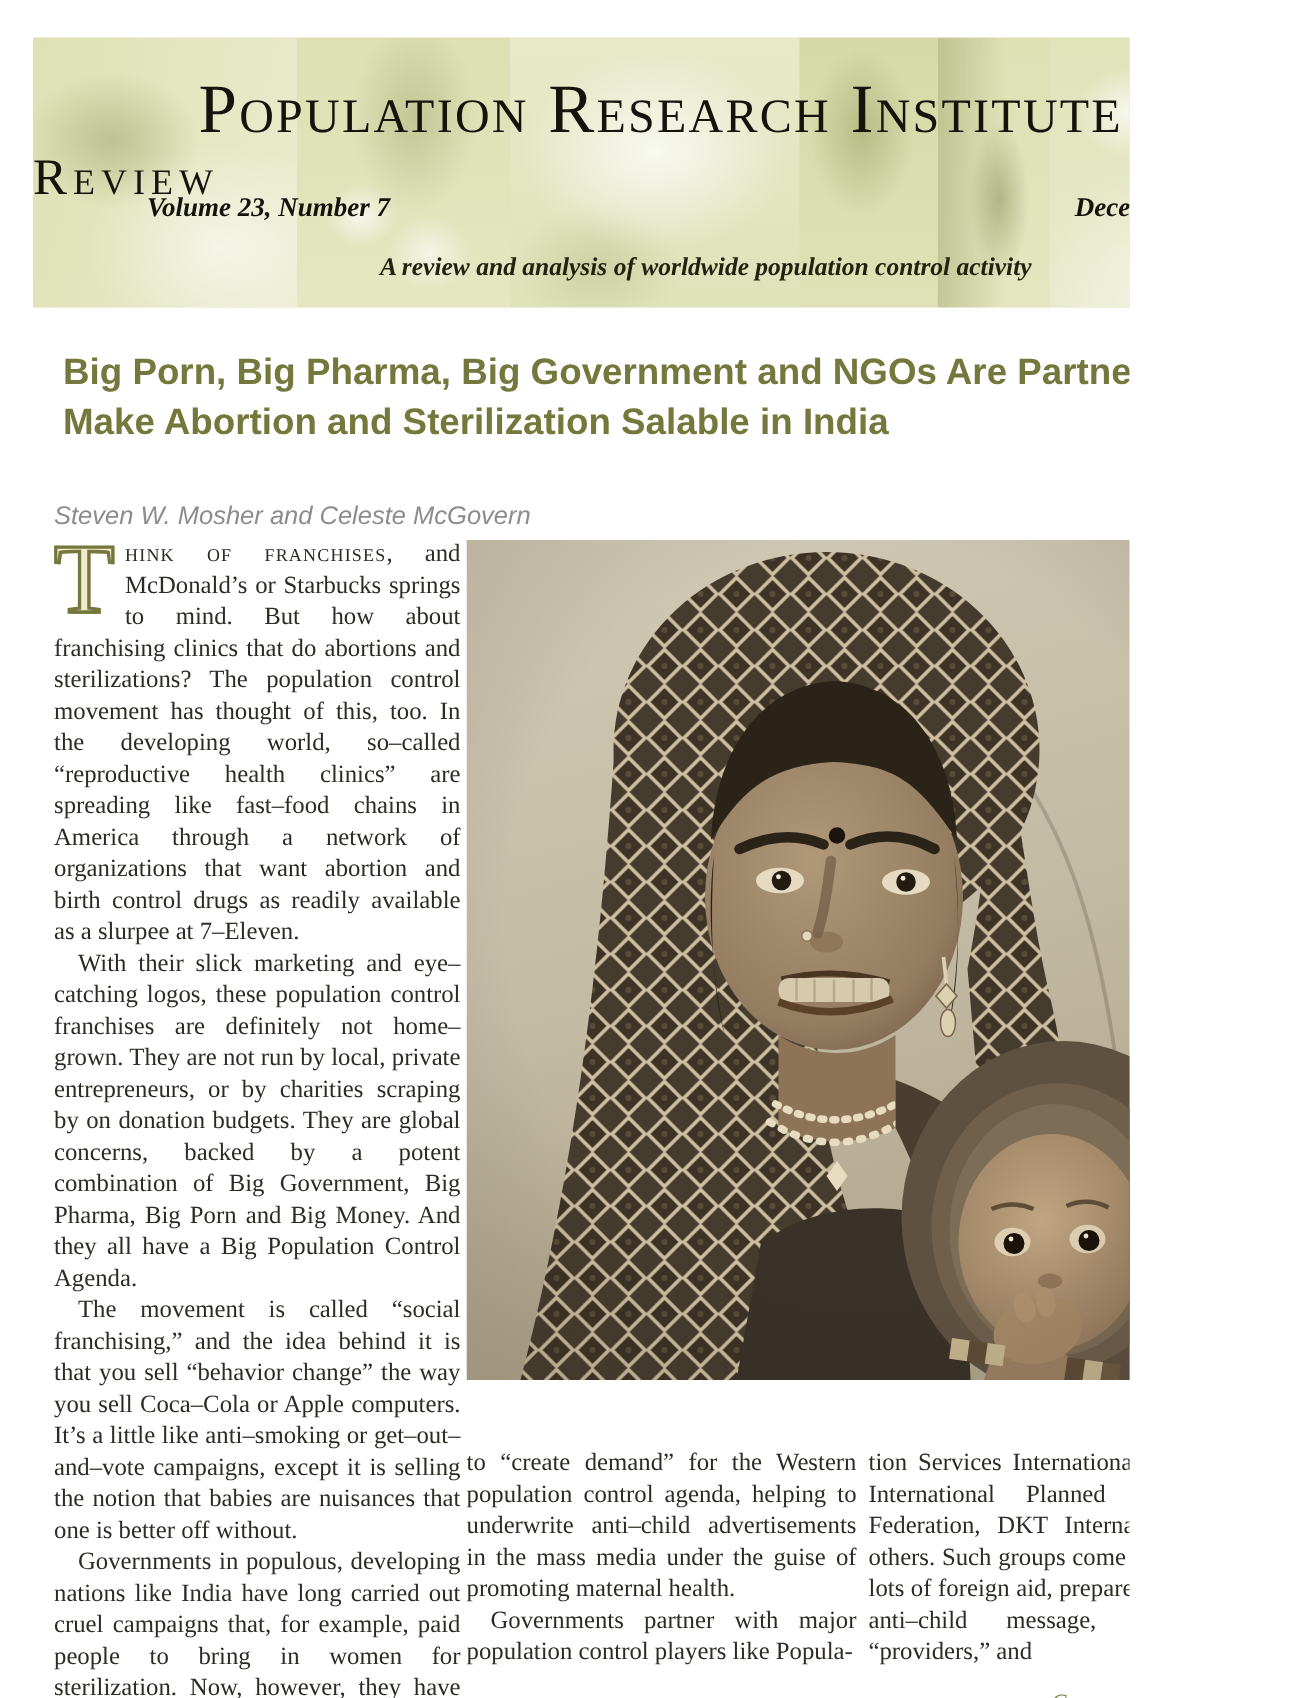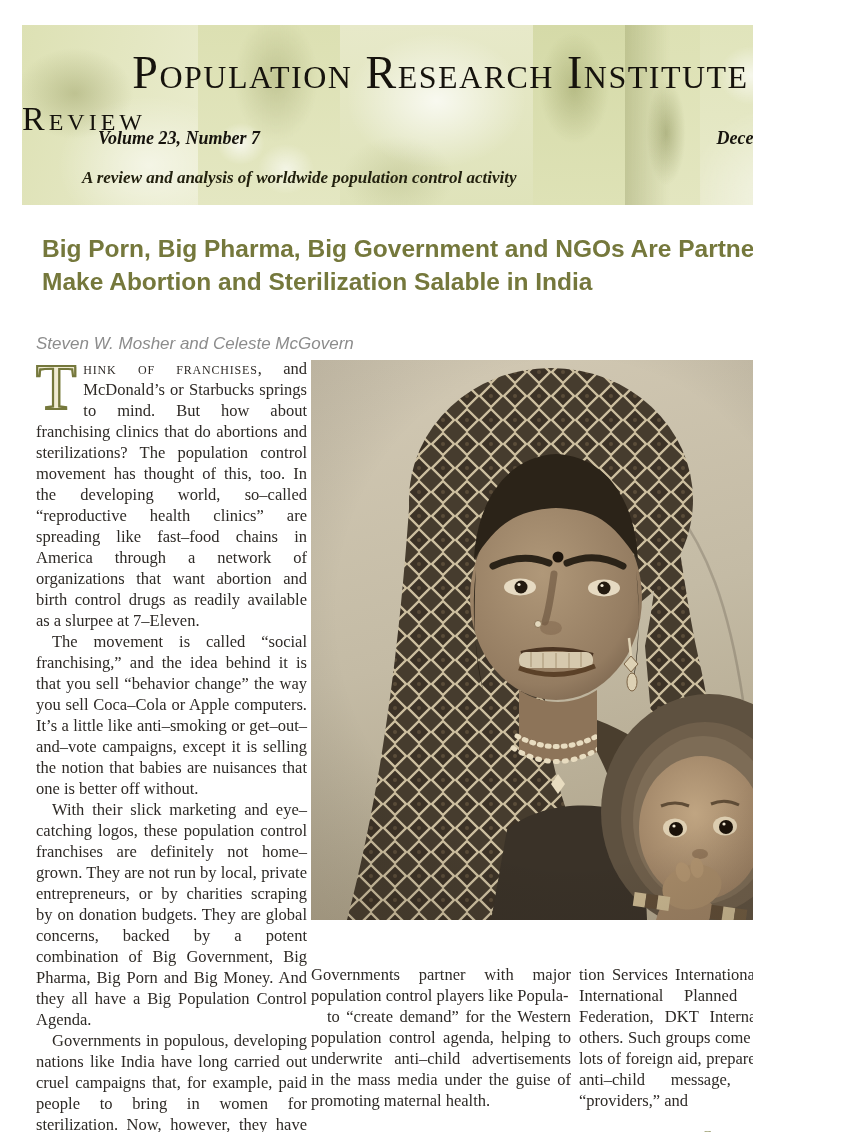--- a/index.html
+++ b/index.html
@@ -50,21 +50,21 @@
     position:absolute; top:102px; left:0; right:0; text-align:left;
     font-size:34px; line-height:1; font-variant:small-caps; letter-spacing:4px;
   }
   .mast-volume {
     position:absolute; top:128px; left:33px; font-size:18px; font-style:italic; font-weight:bold;margin-left:43px;
   }
   .mast-date {
     position:absolute; top:128px; right:27px; font-size:18px; font-style:italic; font-weight:bold;
   }
   .mast-tagline {
-    position:absolute; top:168px; left:0; right:0; padding-left:60px; text-align:left;
+    position:absolute; top:168px; left:0; right:0; padding-left:60px; text-align:center;
     font-size:17px; font-style:italic; font-weight:bold; color:#23210f;
   }
 
   
   .headline-block { position:absolute; left:36px; top:226px; width:806px;
     font-family:"Liberation Sans", sans-serif; color:var(--accent-olive,#75783c); }
   .headline { font-size:28px; font-weight:bold; line-height:32px; margin:0 0 5px 0; }
   .subheadline { font-size:24.5px; font-weight:bold; line-height:33px; margin:6px; }
   .byline { position:absolute; left:36px; top:334px; font-family:"Liberation Sans", sans-serif;
     font-style:italic; font-size:17px; color:var(--byline-gray,#8c8c8c); }
@@ -119,22 +119,22 @@
     </div>
   </header>
 
   <div class="headline-block">
     <h2 class="subheadline">Big Porn, Big Pharma, Big Government and NGOs Are Partnering to Make Abortion and Sterilization Salable in India</h2>
   </div>
   <div class="byline">Steven W. Mosher and Celeste McGovern</div>
 
   <section class="bodycol col1">
     <p><span class="dropcap">T</span><span class="lead-caps">hink of franchises,</span><span> and McDonald’s or Starbucks springs to mind. But how about franchising clinics that do abortions and sterilizations? The population control movement has thought of this, too. In the developing world, so–called “reproductive health clinics” are spreading like fast–food chains in America through a network of organizations that want abortion and birth control drugs as readily available as a slurpee at 7–Eleven.</span></p>
+    <p>With their slick marketing and eye–catching logos, these population control franchises are definitely not home–grown. They are not run by local, private entrepreneurs, or by charities scraping by on donation budgets. They are global concerns, backed by a potent combination of Big Government, Big Pharma, Big Porn and Big Money. And they all have a Big Population Control Agenda.</p>
     <p>The movement is called “social franchising,” and the idea behind it is that you sell “behavior change” the way you sell Coca–Cola or Apple computers. It’s a little like anti–smoking or get–out–and–vote campaigns, except it is selling the notion that babies are nuisances that one is better off without.</p>
-    <p>With their slick marketing and eye–catching logos, these population control franchises are definitely not home–grown. They are not run by local, private entrepreneurs, or by charities scraping by on donation budgets. They are global concerns, backed by a potent combination of Big Government, Big Pharma, Big Porn and Big Money. And they all have a Big Population Control Agenda.</p>
     <p>Governments in populous, developing nations like India have long carried out cruel campaigns that, for example, paid people to bring in women for sterilization. Now, however, they have signed onto sophisticated social marketing campaigns</p>
   </section>
 
   <figure class="photo-fig" style="margin:0;">
     <svg width="522" height="560" viewBox="0 0 522 560" xmlns="http://www.w3.org/2000/svg">
       <defs>
         <linearGradient id="bg" x1="0" y1="0" x2="0.25" y2="1">
           <stop offset="0" stop-color="#d2c9b4"></stop>
           <stop offset="0.55" stop-color="#c4bba5"></stop>
           <stop offset="1" stop-color="#b1a68d"></stop>
@@ -227,22 +227,22 @@
       </g>
 
       <path d="M 468 560 L 522 560 L 522 516 C 498 522 480 540 468 560 Z" fill="#473b2c"></path>
       <rect width="522" height="560" fill="url(#vin)"></rect>
       <text transform="rotate(90 504 436)" x="504" y="436" font-size="13" fill="rgba(240,234,218,0.55)" font-family="Liberation Sans, sans-serif">Image Credit: Flickr</text>
     </svg>
   </figure>
 
 
   <section class="bodycol col2">
+    <p>to “create demand” for the Western population control agenda, helping to underwrite anti–child advertisements in the mass media under the guise of promoting maternal health.</p>
     <p>Governments partner with major population control players like Popula-</p>
-    <p>to “create demand” for the Western population control agenda, helping to underwrite anti–child advertisements in the mass media under the guise of promoting maternal health.</p>
   </section>
 
   <section class="bodycol col3">
     <p>tion Services International (PSI), the International Planned Parenthood Federation, DKT International, and others. Such groups come loaded with lots of foreign aid, prepared to sell the anti–child message, train the “providers,” and</p>
     <div class="continued">Continued on page 5</div>
   </section>
 
 </div>
 
 </body></html>

